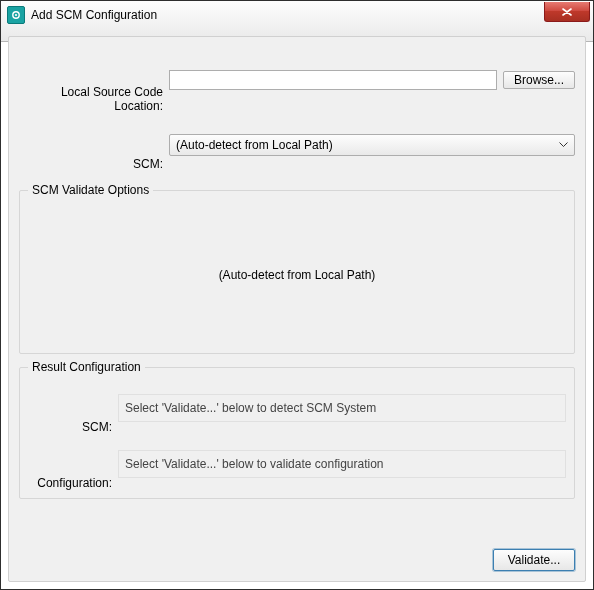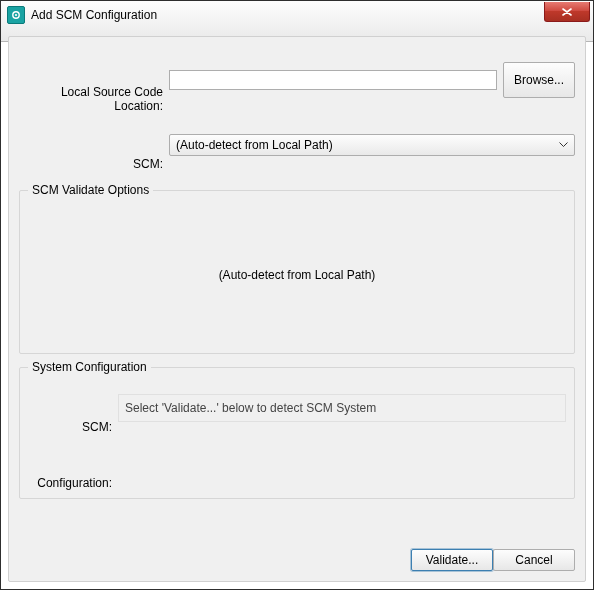--- a/index.html
+++ b/index.html
@@ -9,21 +9,21 @@
   .titlebar .icon svg{display:block;}
   .titlebar .title{font-size:12px;}
   .close-btn{position:absolute;right:3px;top:1px;width:44px;height:19px;border:1px solid #8b1a1a;border-top:none;border-radius:0 0 3px 3px;background:linear-gradient(#e67a72,#cf4b41 45%,#c0392b 46%,#a82f22);display:flex;align-items:center;justify-content:center;cursor:default;}
   .close-btn svg{display:block;}
   .client{position:absolute;left:7px;right:7px;top:35px;bottom:7px;background:#f0f0f0;border:1px solid #d0d0d0;border-radius:2px;box-sizing:border-box;padding:10px 10px 10px 10px;display:flex;flex-direction:column;}
   .row{display:flex;align-items:center;margin-bottom:6px;}
   .lbl-col{width:150px;text-align:right;padding-right:6px;box-sizing:border-box;margin-top:38px;}
   .field-col{flex:1;display:flex;align-items:center;}
   input.text{flex:1;height:20px;border:1px solid #adadad;background:#fff;padding:1px 4px;box-sizing:border-box;font:inherit;}
   .btn{height:22px;border:1px solid #adadad;background:linear-gradient(#fdfdfd,#e7e7e7);padding:0 10px;font:inherit;border-radius:2px;cursor:default;display:inline-flex;align-items:center;justify-content:center;min-width:72px;box-sizing:border-box;}
-  .btn.small{min-width:0;height:36px;margin-left:6px;}
+  .btn.small{min-width:0;height:18px;margin-left:6px;}
   .btn.primary{border-color:#3c7fb1;box-shadow:0 0 0 1px rgba(60,127,177,.4);}
   .select{flex:1;height:22px;border:1px solid #adadad;background:linear-gradient(#fdfdfd,#e9e9e9);box-sizing:border-box;display:flex;align-items:center;padding:0 22px 0 6px;position:relative;border-radius:2px;}
   .select .chev{position:absolute;right:6px;top:50%;transform:translateY(-50%);}
   fieldset.group{border:1px solid #d6d6d6;border-radius:2px;margin:6px 0 0 0;padding:8px;box-sizing:border-box;}
   fieldset.group legend{padding:0 4px;font-size:12px;}
   .options-area{flex:1;display:flex;align-items:center;justify-content:center;color:#000;}
   .options-fs{flex:1;display:flex;flex-direction:column;}
   .result-fs{margin-top:10px;}
   .ro-field{flex:1;height:28px;border:1px solid #e0e0e0;background:#f0f0f0;padding:2px 6px;box-sizing:border-box;color:#444;display:flex;align-items:center;}
   .footer{display:flex;justify-content:flex-end;margin-top:auto;padding-top:50px;}
@@ -76,33 +76,35 @@
     </div>
 
     <fieldset class="group options-fs">
       <legend>SCM Validate Options</legend>
       <div class="options-area">
         <span>(Auto-detect from Local Path)</span>
       </div>
     </fieldset>
 
     <fieldset class="group result-fs">
-      <legend>System Configuration</legend>
+      <legend>Result Configuration</legend>
 
       <div class="row" style="margin-bottom:4px;">
         <div class="lbl-col" style="width:90px;">SCM:</div>
         <div class="field-col">
           <div class="ro-field">Select 'Validate...' below to detect SCM System</div>
         </div>
       </div>
 
       <div class="row" style="margin-bottom:0;">
         <div class="lbl-col" style="width:90px;">Configuration:</div>
+        <div class="field-col">
+          <div class="ro-field">Select 'Validate...' below to validate configuration</div>
+        </div>
       </div>
     </fieldset>
 
     <div class="footer">
       <button class="btn primary">Validate...</button>
-      <button class="btn">Cancel</button>
     </div>
 
   </div>
 </div>
 
 </body></html>

